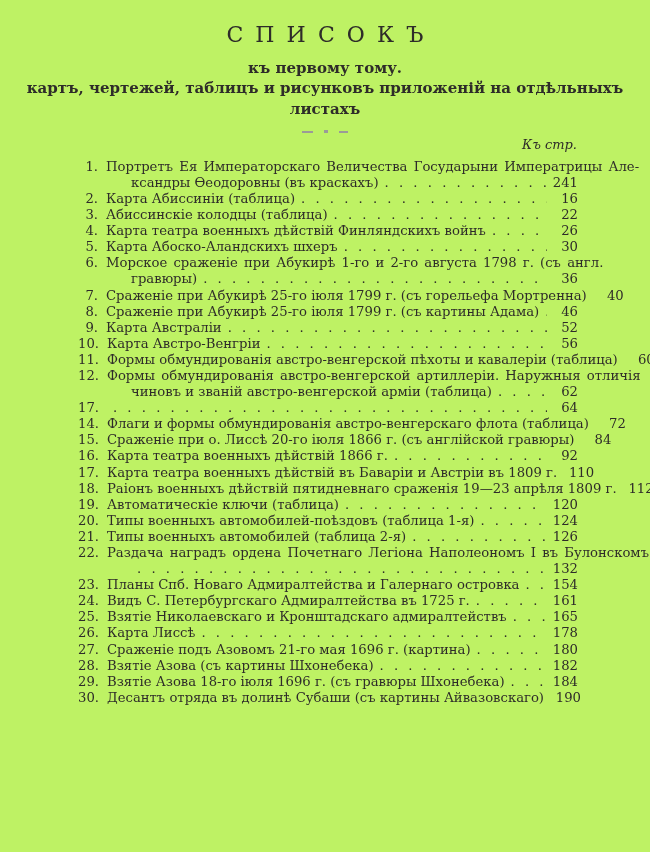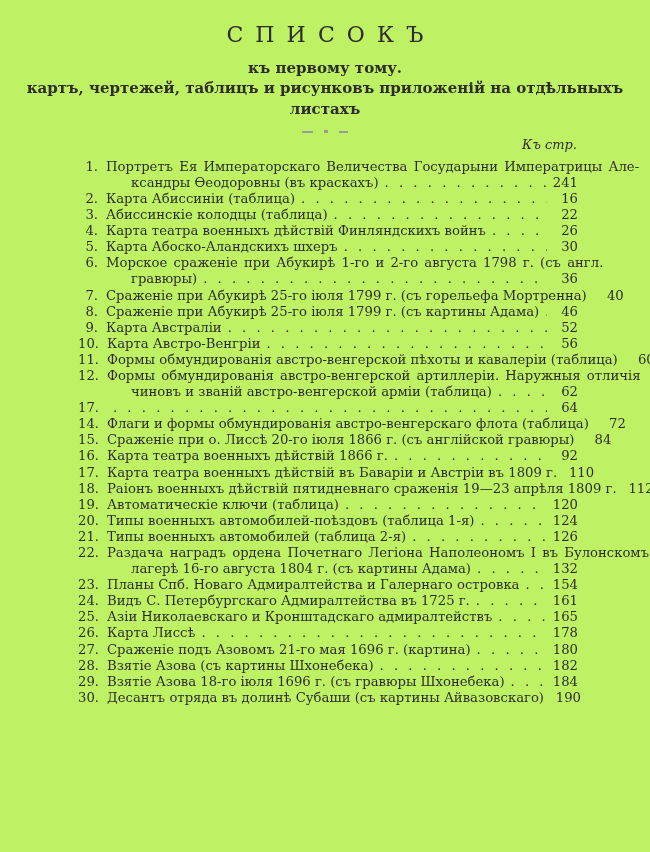--- a/index.html
+++ b/index.html
@@ -295,21 +295,20 @@
       </div>
       <div class="toc-row">
         <span class="num">22.</span>
         <div class="line-body">
           <span class="entry-text full">Раздача наградъ ордена Почетнаго Легіона Наполеономъ I въ Булонскомъ</span>
         </div>
       </div>
       <div class="toc-row cont">
         <span class="num"></span>
         <div class="line-body">
-          <span class="entry-text">лагерѣ 16-го августа 1804 г. (съ картины Адама)</span>
           <span class="dots">. . . . . . . . . . . . . . . . . . . . . . . . . . . . . . . . . . . . . . . . . . . . . . . . . . . . . . . . . . . . . . . . . . . . . .</span>
           <span class="pg">132</span>
         </div>
       </div>
       <div class="toc-row">
         <span class="num">23.</span>
         <div class="line-body">
           <span class="entry-text">Планы Спб. Новаго Адмиралтейства и Галернаго островка</span>
           <span class="dots">. . . . . . . . . . . . . . . . . . . . . . . . . . . . . . . . . . . . . . . . . . . . . . . . . . . . . . . . . . . . . . . . . . . . . .</span>
           <span class="pg">154</span>
@@ -319,21 +318,21 @@
         <span class="num">24.</span>
         <div class="line-body">
           <span class="entry-text">Видъ С. Петербургскаго Адмиралтейства въ 1725 г.</span>
           <span class="dots">. . . . . . . . . . . . . . . . . . . . . . . . . . . . . . . . . . . . . . . . . . . . . . . . . . . . . . . . . . . . . . . . . . . . . .</span>
           <span class="pg">161</span>
         </div>
       </div>
       <div class="toc-row">
         <span class="num">25.</span>
         <div class="line-body">
-          <span class="entry-text">Азіи Николаевскаго и Кронштадскаго адмиралтействъ</span>
+          <span class="entry-text">Взятіе Николаевскаго и Кронштадскаго адмиралтействъ</span>
           <span class="dots">. . . . . . . . . . . . . . . . . . . . . . . . . . . . . . . . . . . . . . . . . . . . . . . . . . . . . . . . . . . . . . . . . . . . . .</span>
           <span class="pg">165</span>
         </div>
       </div>
       <div class="toc-row">
         <span class="num">26.</span>
         <div class="line-body">
           <span class="entry-text">Карта Лиссѣ</span>
           <span class="dots">. . . . . . . . . . . . . . . . . . . . . . . . . . . . . . . . . . . . . . . . . . . . . . . . . . . . . . . . . . . . . . . . . . . . . .</span>
           <span class="pg">178</span>

